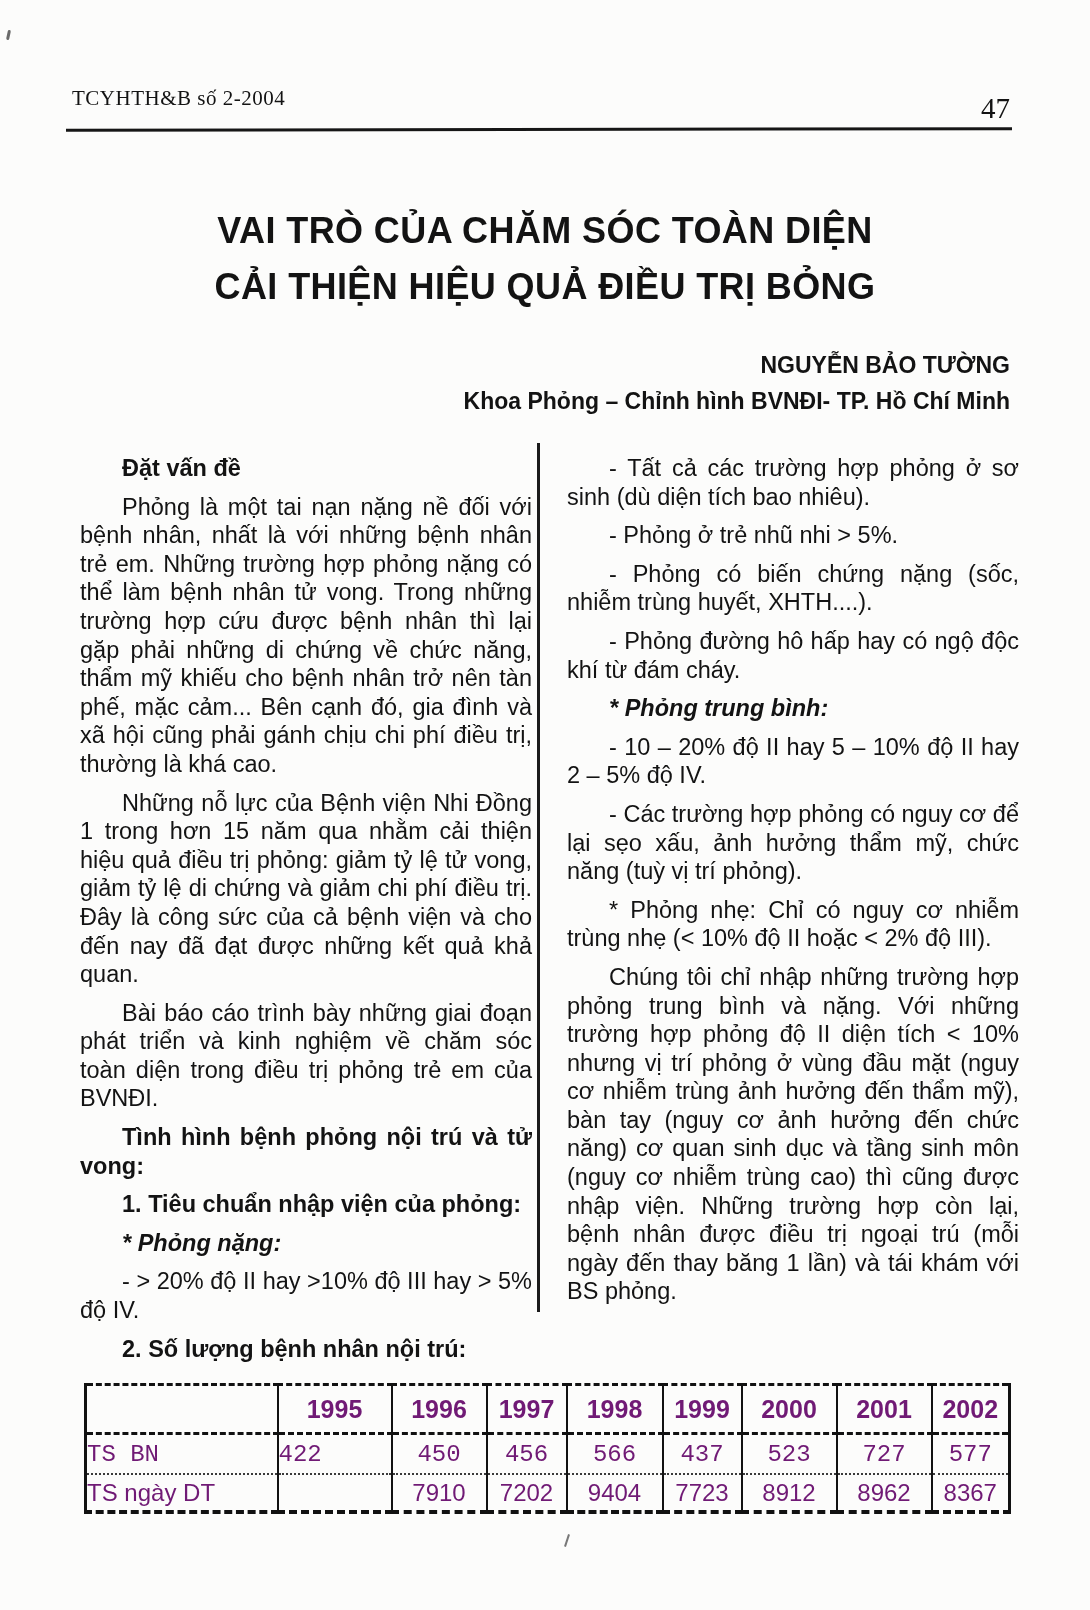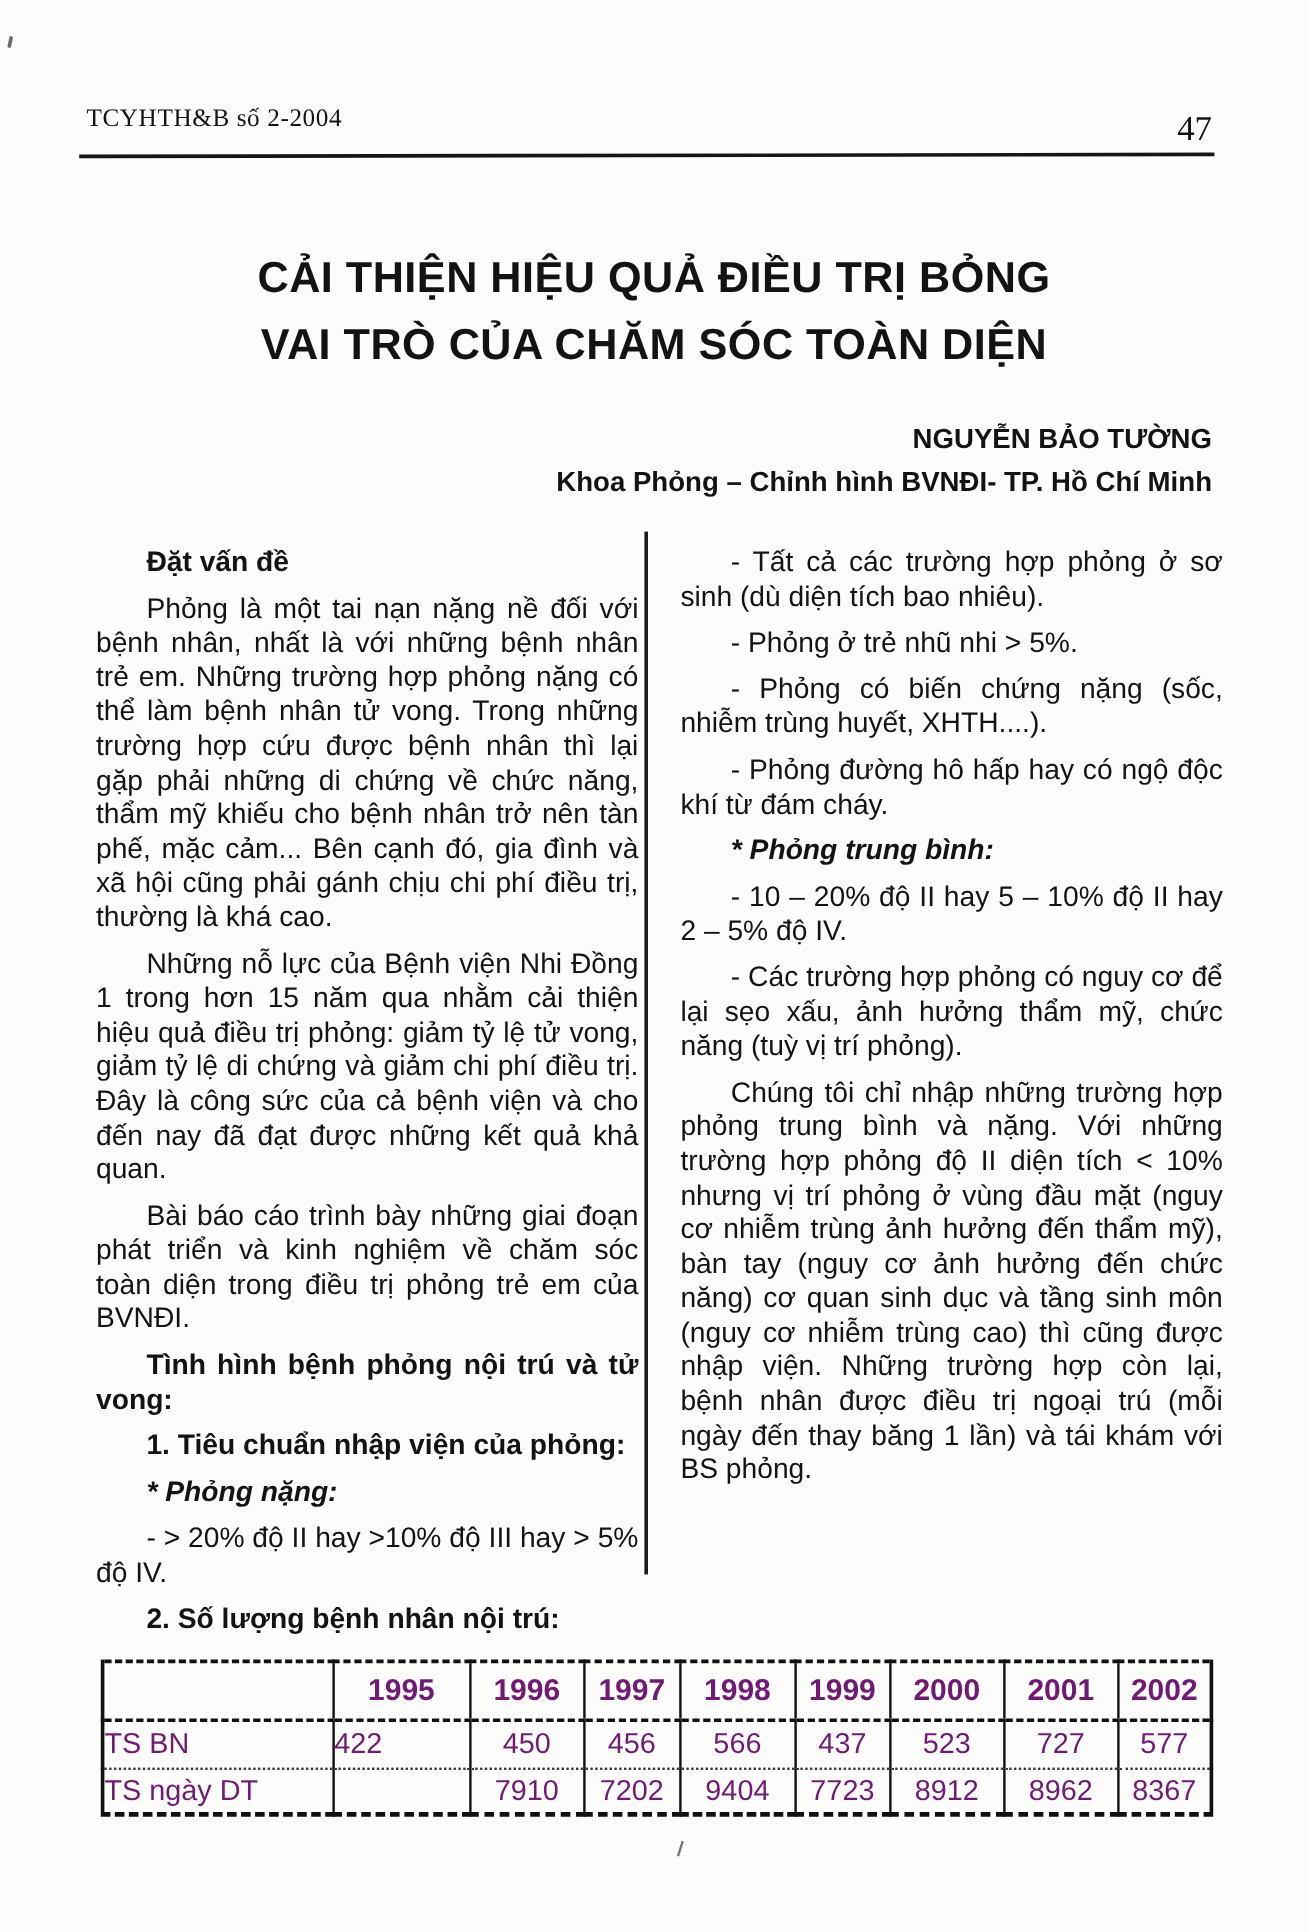--- a/index.html
+++ b/index.html
@@ -68,21 +68,21 @@
     font-size:24px; color:#701a75;
     table-layout:fixed;
   }
   .data-table { border:3px solid #111; border-top:3px dashed #111; border-bottom:4px dashed #111; }
   .data-table th, .data-table td { border-left:2px solid #111; vertical-align:middle; padding:0; }
   .data-table th:first-child, .data-table td:first-child { border-left:none; }
   .data-table thead th {
     border-bottom:3px dashed #111;
     height:46px; font-size:25px; font-weight:bold; text-align:center;
   }
-  .data-table tbody tr.row-bn td { border-bottom:2px dotted #3a3a3a; height:38px; }
+  .data-table tbody tr.row-bn td { border-bottom:2px dotted #3a3a3a; height:38px;font-family:Liberation Mono, monospace; }
   .data-table tbody tr.row-dt td { height:35px; }
   .cell-label { text-align:left; padding-left:10px; font-weight:normal; }
   .cell-num   { text-align:center; }
   .cell-num--left { text-align:left; padding-left:10px; }
 
   
   .artifact-mark-1 {
     position:absolute; left:7px; top:30px; width:3px; height:10px;
     background:#6a6a6a; border-radius:2px; transform:rotate(12deg);
   }
@@ -95,22 +95,22 @@
 <body>
 
 <div class="artifact-mark-1"></div>
 <div class="artifact-mark-2"></div>
 
 <div class="journal-header">TCYHTH&amp;B số 2-2004</div>
 <div class="page-number">47</div>
 <div class="header-rule"></div>
 
 <div class="article-title">
+  <div>VAI TRÒ CỦA CHĂM SÓC TOÀN DIỆN</div>
   <div>CẢI THIỆN HIỆU QUẢ ĐIỀU TRỊ BỎNG</div>
-  <div>VAI TRÒ CỦA CHĂM SÓC TOÀN DIỆN</div>
 </div>
 
 <div class="byline">
   <div>NGUYỄN BẢO TƯỜNG</div>
   <div>Khoa Phỏng – Chỉnh hình BVNĐI- TP. Hồ Chí Minh</div>
 </div>
 
 <div class="col col--left">
   <p class="b">Đặt vấn đề</p>
   <p>Phỏng là một tai nạn nặng nề đối với bệnh nhân, nhất là với những bệnh nhân trẻ em. Những trường hợp phỏng nặng có thể làm bệnh nhân tử vong. Trong những trường hợp cứu được bệnh nhân thì lại gặp phải những di chứng về chức năng, thẩm mỹ khiếu cho bệnh nhân trở nên tàn phế, mặc cảm... Bên cạnh đó, gia đình và xã hội cũng phải gánh chịu chi phí điều trị, thường là khá cao.</p>
@@ -126,20 +126,21 @@
 <div class="column-divider"></div>
 
 <div class="col col--right">
   <p>- Tất cả các trường hợp phỏng ở sơ sinh (dù diện tích bao nhiêu).</p>
   <p>- Phỏng ở trẻ nhũ nhi &gt; 5%.</p>
   <p>- Phỏng có biến chứng nặng (sốc, nhiễm trùng huyết, XHTH....).</p>
   <p>- Phỏng đường hô hấp hay có ngộ độc khí từ đám cháy.</p>
   <p class="bi">* Phỏng trung bình:</p>
   <p>- 10 – 20% độ II hay 5 – 10% độ II hay 2 – 5% độ IV.</p>
   <p>- Các trường hợp phỏng có nguy cơ để lại sẹo xấu, ảnh hưởng thẩm mỹ, chức năng (tuỳ vị trí phỏng).</p>
+  <p>* Phỏng nhẹ: Chỉ có nguy cơ nhiễm trùng nhẹ (&lt; 10% độ II hoặc &lt; 2% độ III).</p>
   <p>Chúng tôi chỉ nhập những trường hợp phỏng trung bình và nặng. Với những trường hợp phỏng độ II diện tích &lt; 10% nhưng vị trí phỏng ở vùng đầu mặt (nguy cơ nhiễm trùng ảnh hưởng đến thẩm mỹ), bàn tay (nguy cơ ảnh hưởng đến chức năng) cơ quan sinh dục và tầng sinh môn (nguy cơ nhiễm trùng cao) thì cũng được nhập viện. Những trường hợp còn lại, bệnh nhân được điều trị ngoại trú (mỗi ngày đến thay băng 1 lần) và tái khám với BS phỏng.</p>
 </div>
 
 <table class="data-table">
   <colgroup>
     <col style="width:192px">
       <col style="width:114px">
       <col style="width:95px">
     <col style="width:80px">
       <col style="width:96px">

